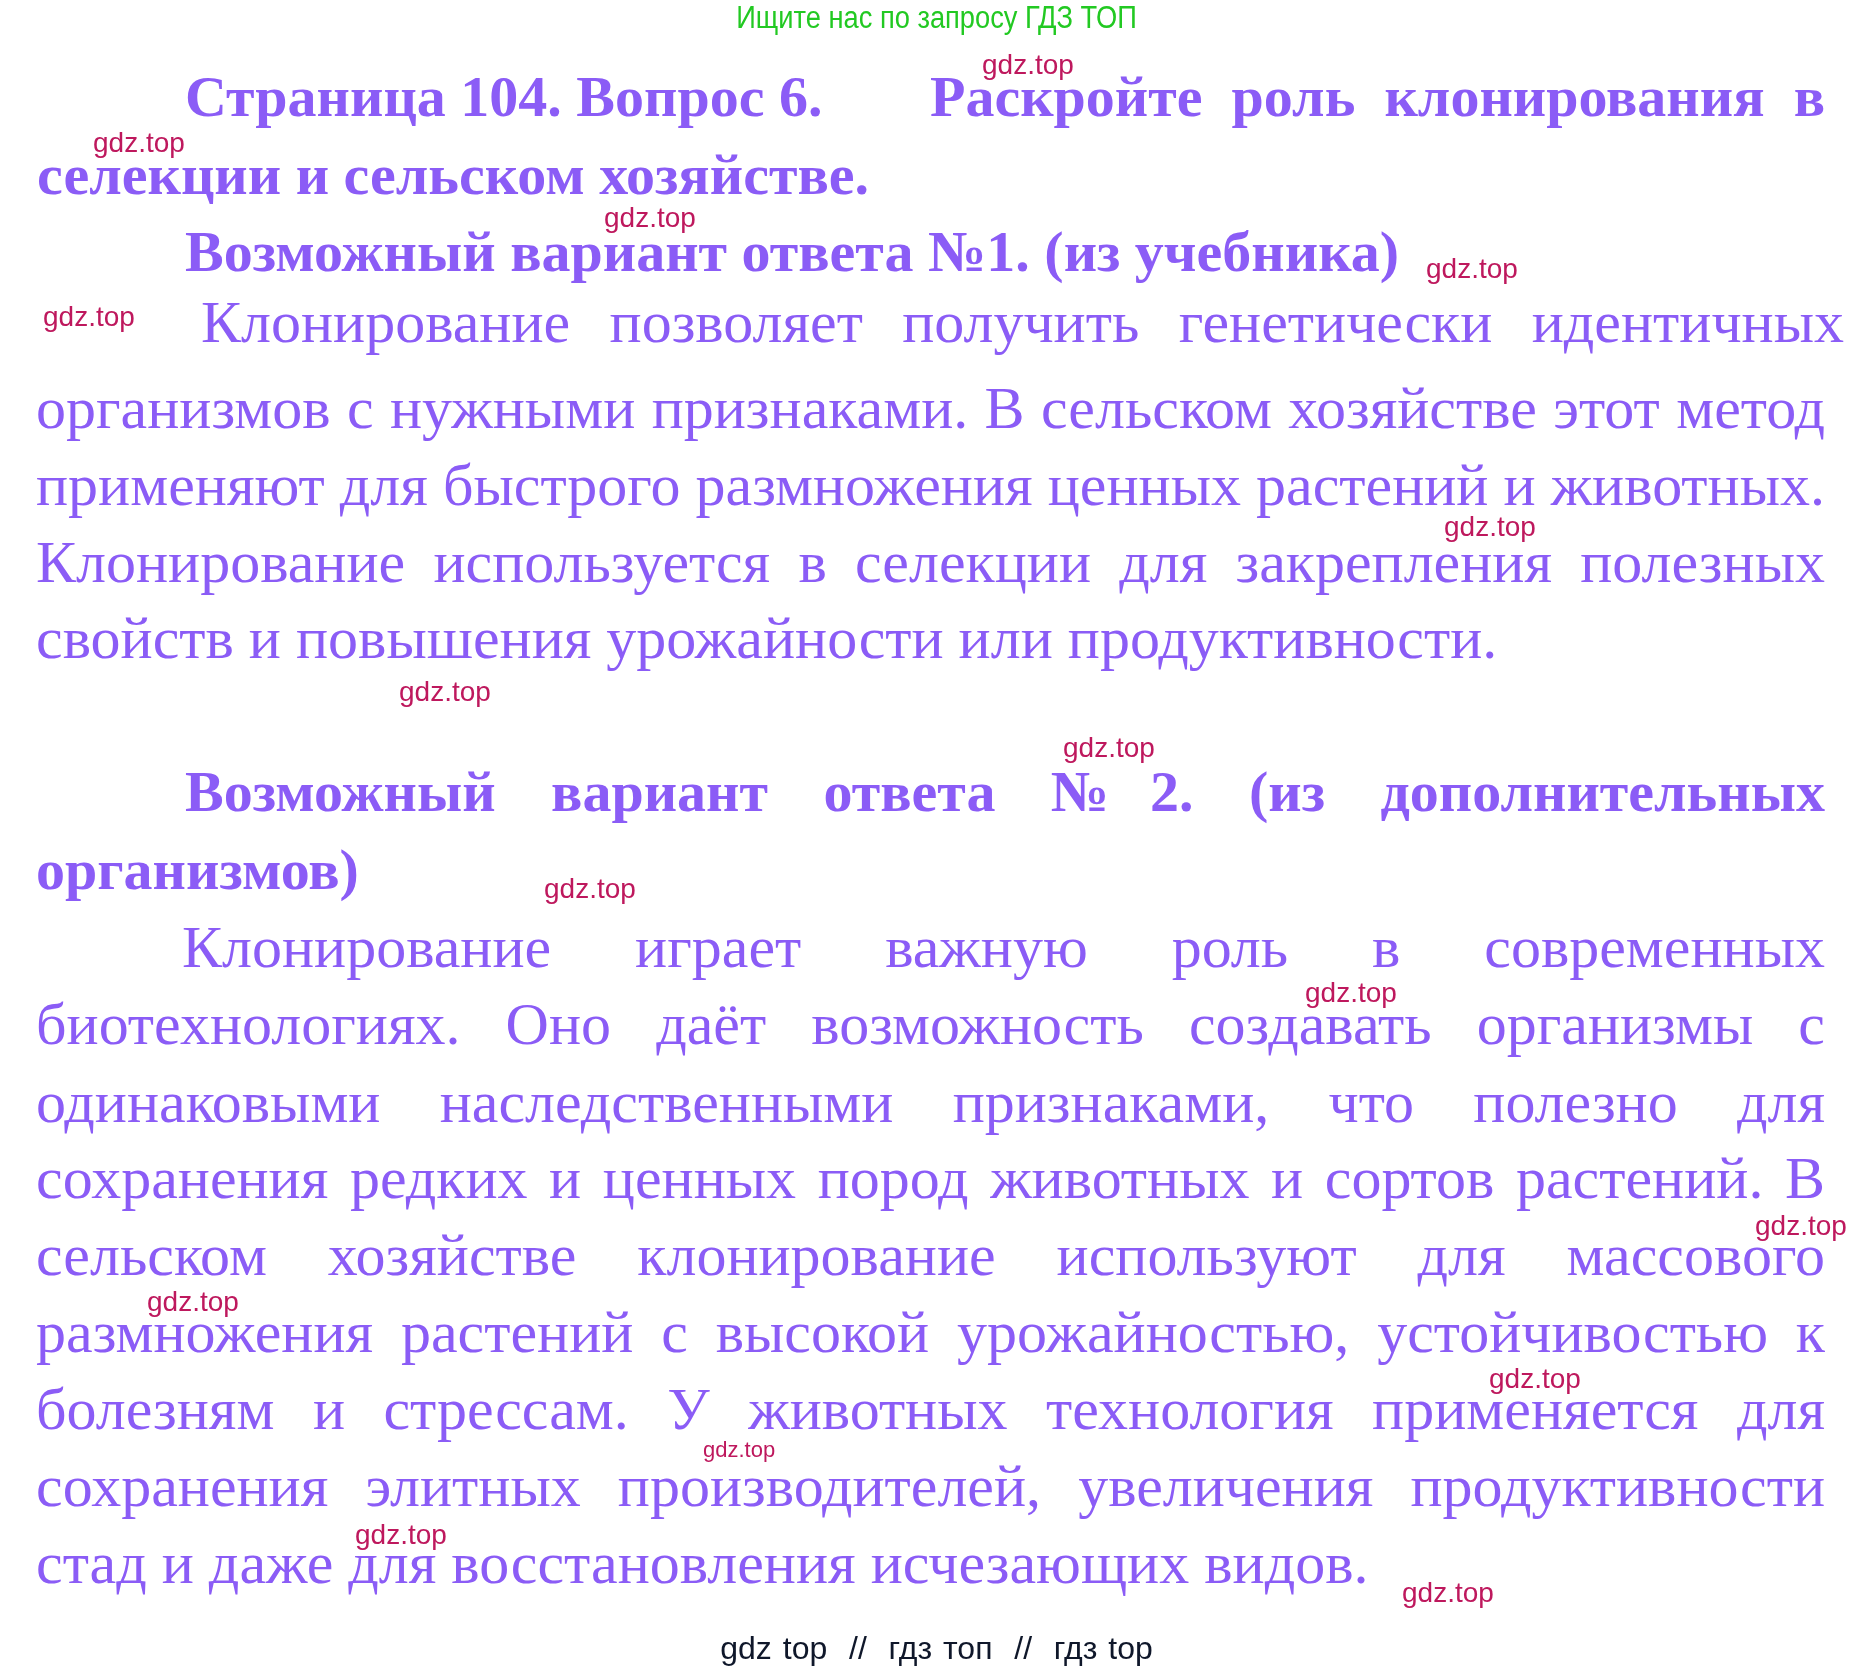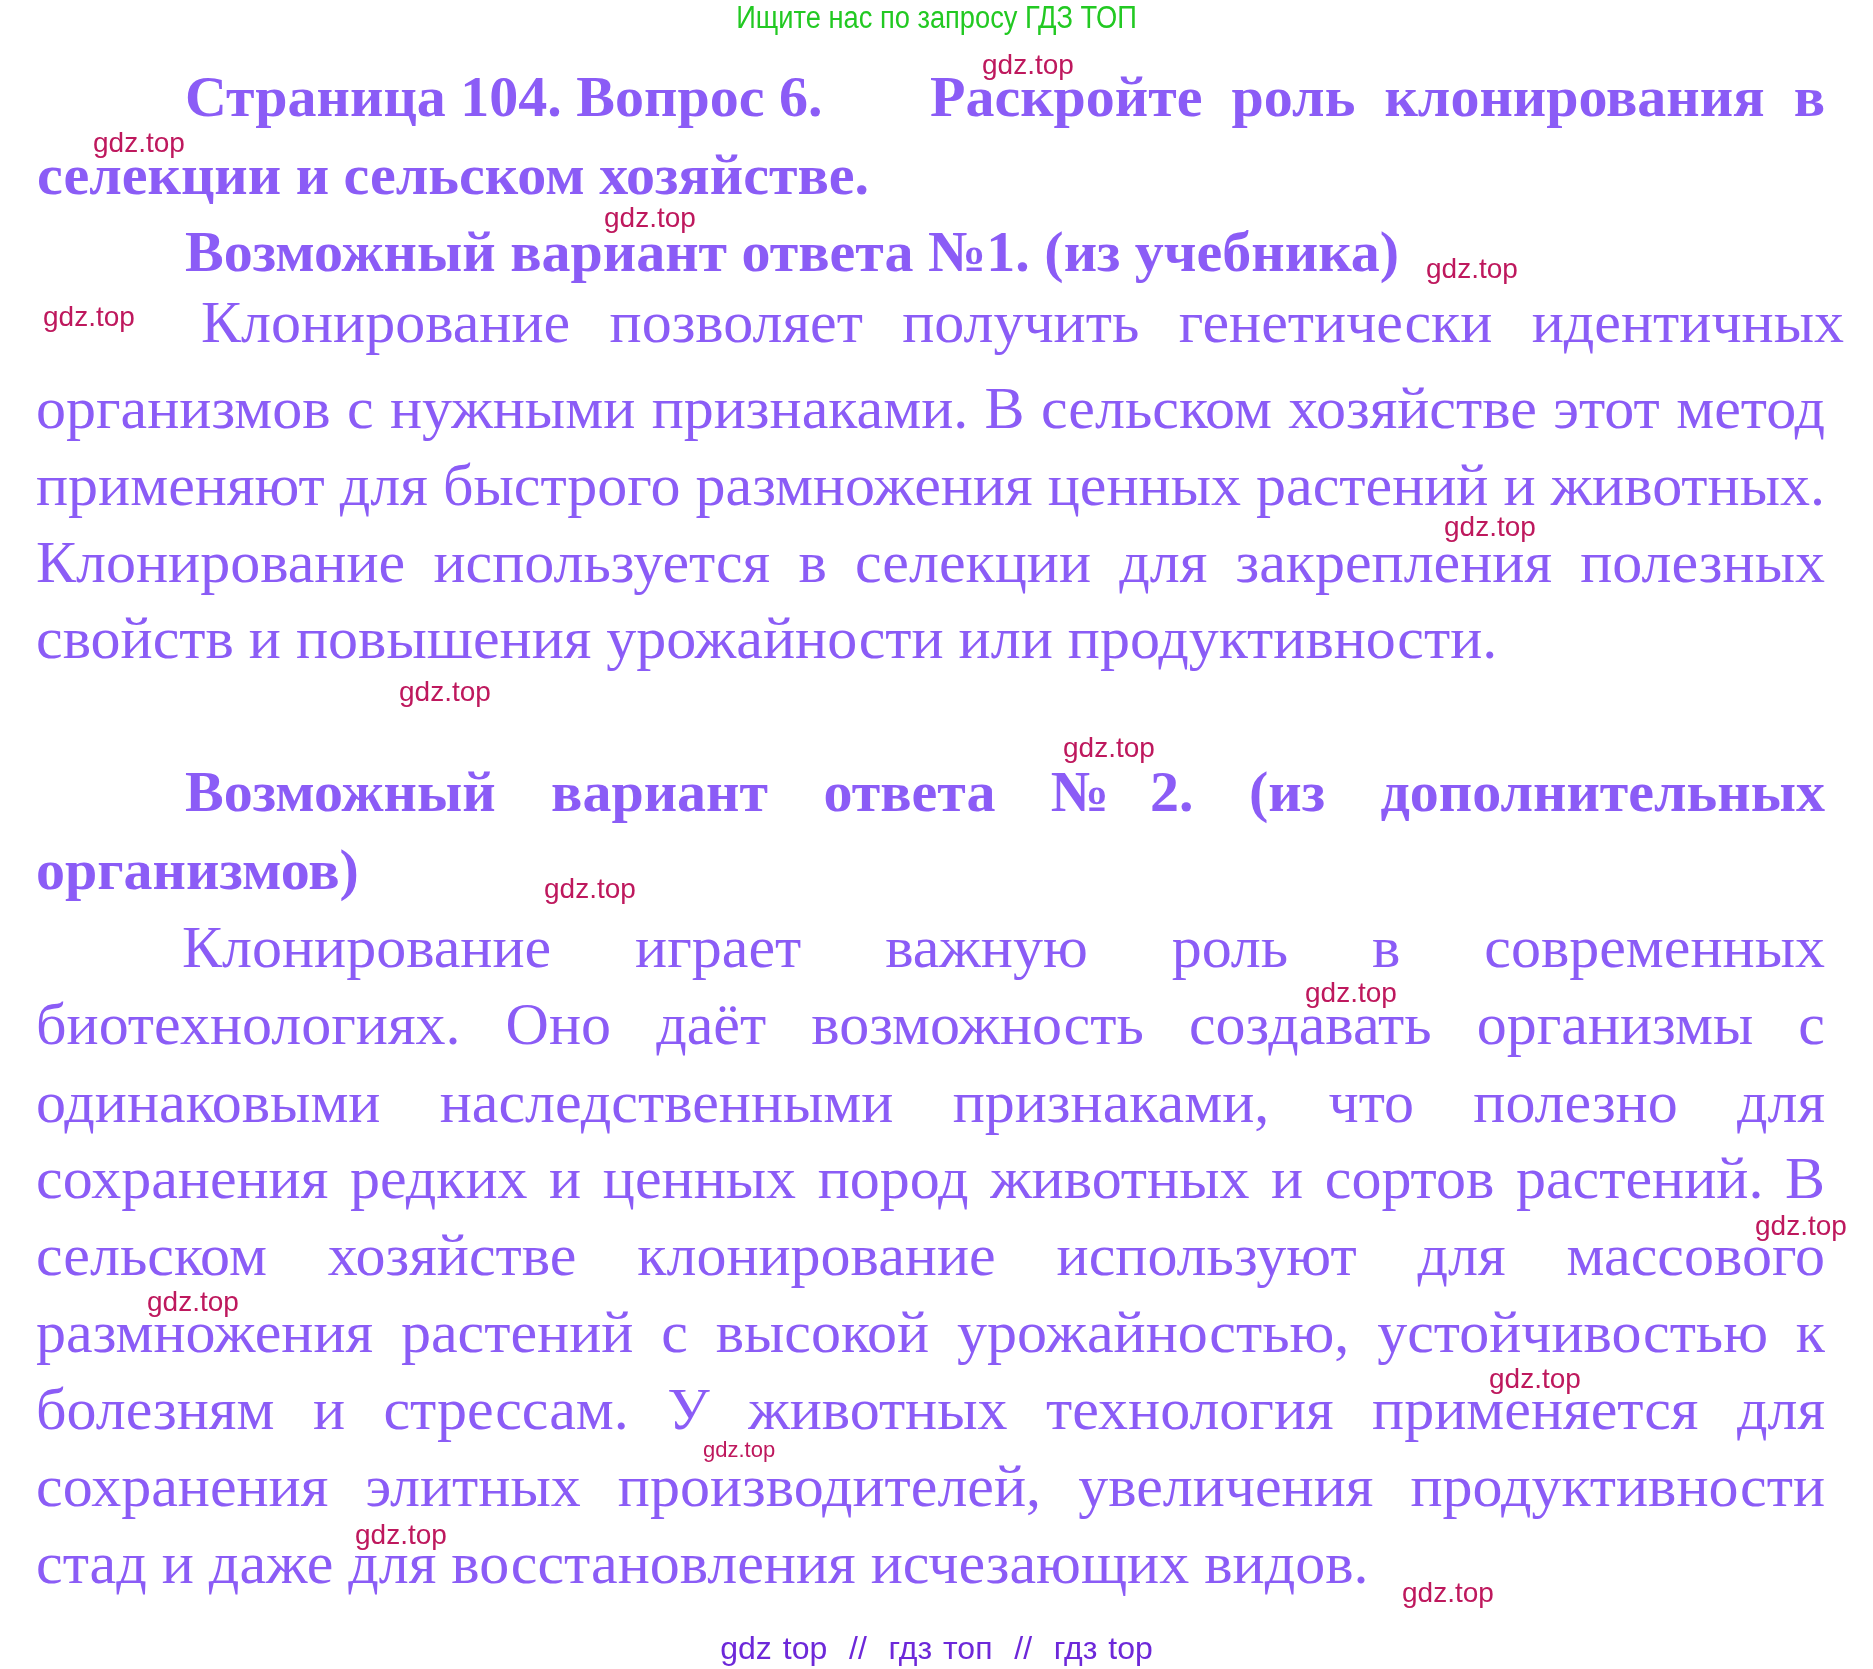--- a/index.html
+++ b/index.html
@@ -24,21 +24,21 @@
   .wm {
     position: absolute; white-space: nowrap;
     font-family: "Liberation Sans", "DejaVu Sans", sans-serif;
     font-size: 28px; line-height: 28px; color: #be185d;
   }
   .wm.s { font-size: 22px; line-height: 22px; }
 
   .footer {
     position: absolute; left: 0; width: 1873px; top: 1630px; height: 36px;
     text-align: center; font-family: "Liberation Sans", sans-serif;
-    font-size: 32px; line-height: 36px; color: #6d28d9;
+    font-size: 32px; line-height: 36px; color: #0f172a;
     word-spacing: 2px;
   }
 </style>
 </head>
 <body>
 
 <div class="page">
 
   <div class="promo">Ищите нас по запросу ГДЗ ТОП</div>
 

